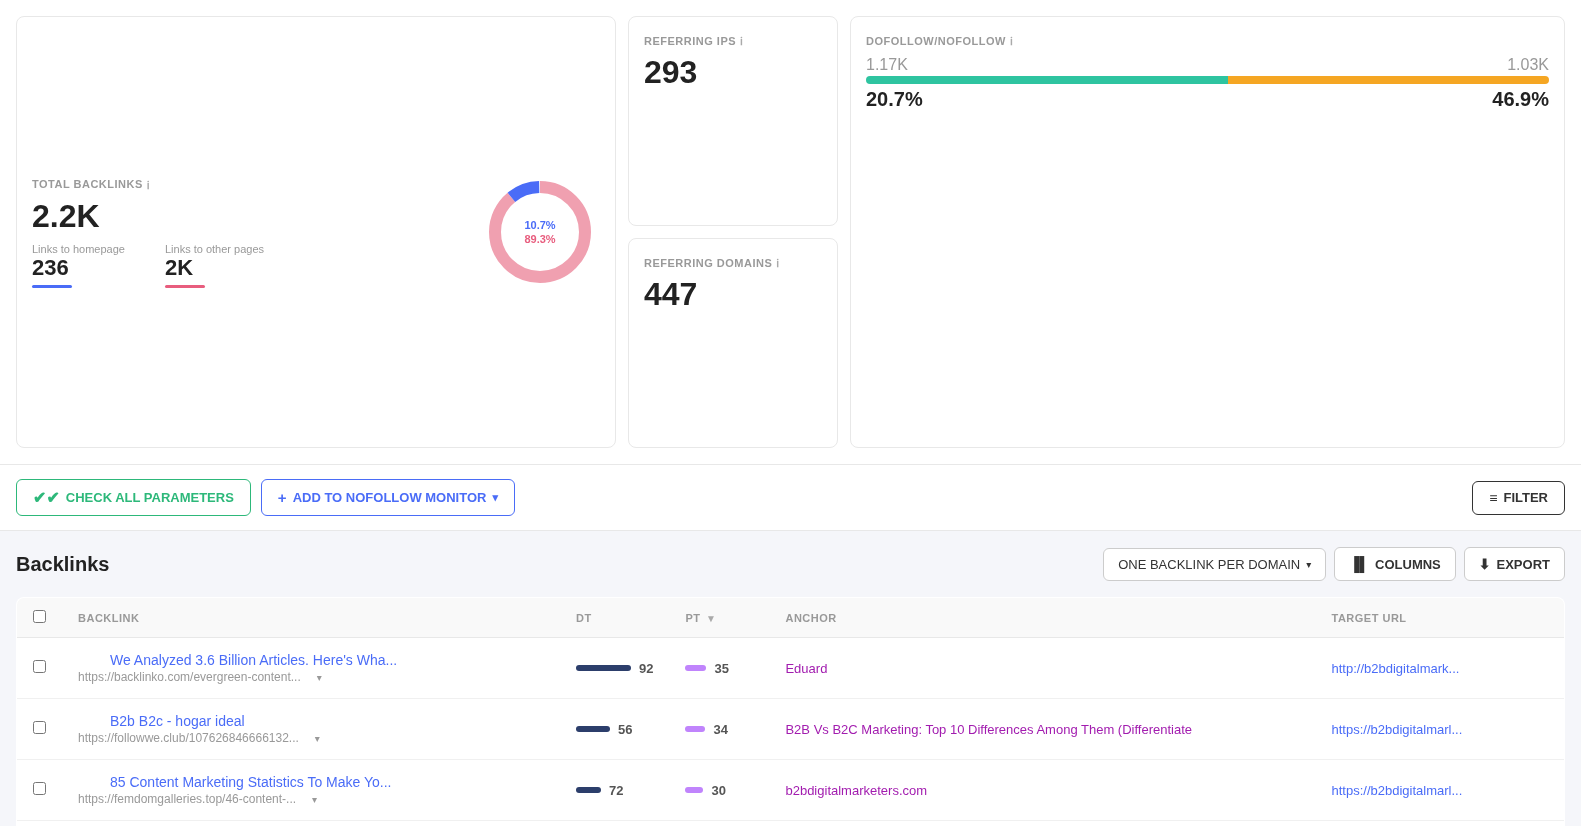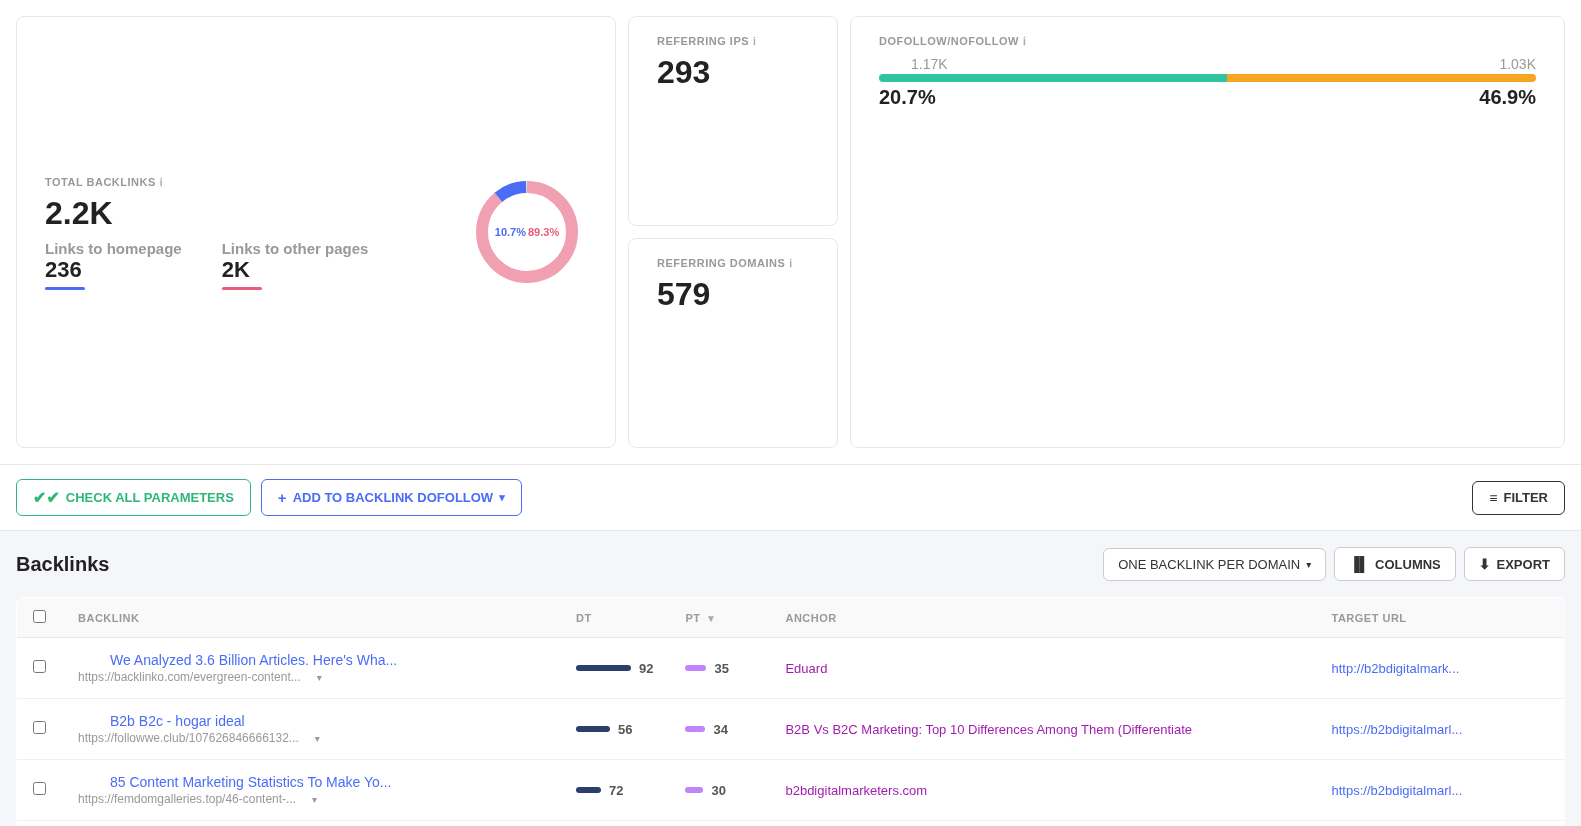--- a/index.html
+++ b/index.html
@@ -1,45 +1,45 @@
 <!DOCTYPE html>
 <html><head>
   <meta charset="utf-8">
   <style>
     * { box-sizing: border-box; margin: 0; padding: 0; }
     body { font-family: -apple-system, BlinkMacSystemFont, 'Segoe UI', Arial, sans-serif; background: #f5f6fa; color: #333; font-size: 14px; }
 
     .top-cards { display: flex; gap: 12px; padding: 16px; background: #fff; border-bottom: 1px solid #e8e8e8; }
 
-    .card { background: #fff; border: 1px solid #e8e8e8; border-radius: 8px; padding: 16px 28px; }
+    .card { background: #fff; border: 1px solid #e8e8e8; border-radius: 8px; padding: 16px 15px; }
     .card-large { flex: 0 0 600px; display: flex; align-items: center; gap: 0; }
     .card-medium { flex: 0 0 210px; }
     .card-wide { flex: 1; }
 
     .card-label { font-size: 11px; font-weight: 600; color: #999; letter-spacing: 0.5px; text-transform: uppercase; display: flex; align-items: center; gap: 4px; }
     .info-icon { font-size: 11px; color: #aaa; }
     .card-value { font-size: 32px; font-weight: 700; color: #222; margin: 6px 0; }
 
     .backlink-stats { flex: 1; }
     .sub-stats { display: flex; gap: 40px; margin-top: 8px; }
     .sub-stat { display: flex; flex-direction: column; }
-    .sub-stat-label { font-size: 15px; color: #999; font-weight: bold; }
+    .sub-stat-label { font-size: 11px; color: #999; }
     .sub-stat-value { font-size: 22px; font-weight: 700; color: #222; }
     .sub-stat-bar { height: 3px; width: 40px; border-radius: 2px; margin-top: 4px; }
     .bar-blue { background: #4a6cf7; }
     .bar-pink { background: #e85d7e; }
 
     .donut-wrap { position: relative; width: 120px; height: 120px; margin-left: 20px; }
     .donut-wrap svg { width: 120px; height: 120px; }
-    .donut-labels { position: absolute; top: 0; left: 0; width: 100%; height: 100%; display: flex; flex-direction: row; align-items: center; justify-content: center; gap: 2px; }
+    .donut-labels { position: absolute; top: 0; left: 0; width: 100%; height: 100%; display: flex; flex-direction: column; align-items: center; justify-content: center; gap: 2px; }
     .donut-label-blue { font-size: 11px; color: #4a6cf7; font-weight: 600; }
     .donut-label-pink { font-size: 11px; color: #e85d7e; font-weight: 600; }
 
     .dofollow-section { margin-top: 8px; }
-    .dofollow-numbers { display: flex; justify-content: space-between; font-size: 14px; color: #999; margin-left: 32px; }
+    .dofollow-numbers { display: flex; justify-content: space-between; font-size: 16px; color: #999; }
     .dofollow-bar { height: 8px; border-radius: 4px; display: flex; overflow: hidden; margin: 2px 0; }
     .dofollow-bar-green { background: #2ec4a0; height: 100%; }
     .dofollow-bar-orange { background: #f5a623; height: 100%; }
     .dofollow-percents { display: flex; justify-content: space-between; margin-top: 4px; }
     .dofollow-pct { font-size: 20px; font-weight: 700; color: #222; }
 
     .toolbar { display: flex; align-items: center; justify-content: space-between; padding: 14px 16px; background: #fff; border-bottom: 1px solid #e8e8e8; }
     .toolbar-left { display: flex; gap: 10px; }
     .btn-outline { display: flex; align-items: center; gap: 6px; border: 1px solid #ccc; background: #fff; border-radius: 6px; padding: 8px 16px; font-size: 13px; font-weight: 600; color: #333; cursor: pointer; }
     .btn-check { color: #2db87a; border-color: #2db87a; }
@@ -135,21 +135,21 @@
         <span>REFERRING IPS</span>
         <span class="info-icon">ℹ</span>
       </div>
       <div class="card-value">293</div>
     </div>
     <div class="card card-medium">
       <div class="card-label">
         <span>REFERRING DOMAINS</span>
         <span class="info-icon">ℹ</span>
       </div>
-      <div class="card-value">579</div>
+      <div class="card-value">447</div>
     </div>
   </div>
 
   <div class="card card-wide">
     <div class="card-label">
       <span>DOFOLLOW/NOFOLLOW</span>
       <span class="info-icon">ℹ</span>
     </div>
     <div class="dofollow-section">
       <div class="dofollow-numbers">
@@ -169,21 +169,21 @@
 </div>
 
 <div class="toolbar">
   <div class="toolbar-left">
     <button class="btn-outline btn-check">
       <span class="checkmark-icon">✔✔</span>
       <span>CHECK ALL PARAMETERS</span>
     </button>
     <button class="btn-outline btn-add">
       <span class="plus-icon">+</span>
-      <span>ADD TO BACKLINK DOFOLLOW</span>
+      <span>ADD TO NOFOLLOW MONITOR</span>
       <span class="chevron-icon">▾</span>
     </button>
   </div>
   <button class="btn-filter">
     <span class="filter-icon">≡</span>
     <span>FILTER</span>
   </button>
 </div>
 
 <div class="content-area">

